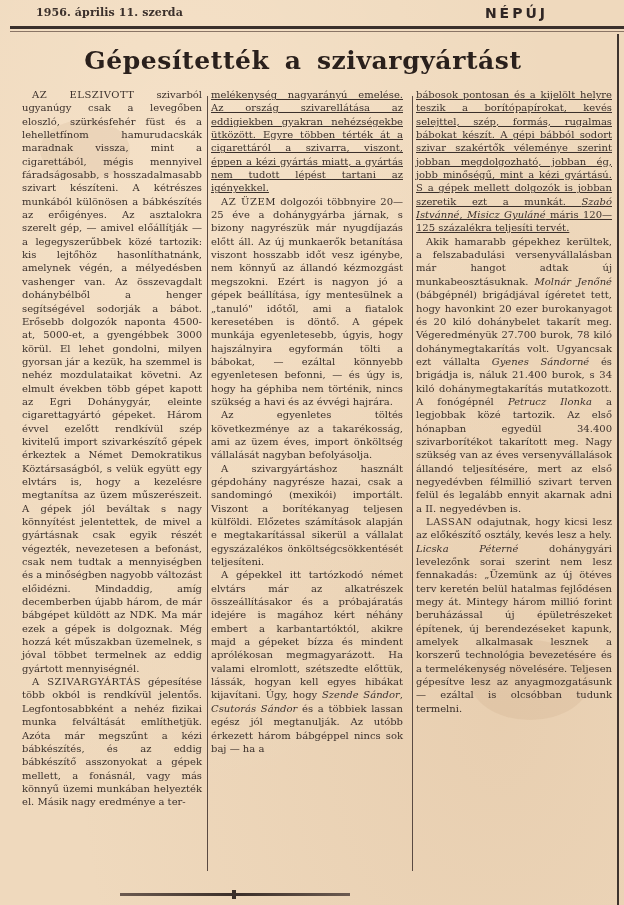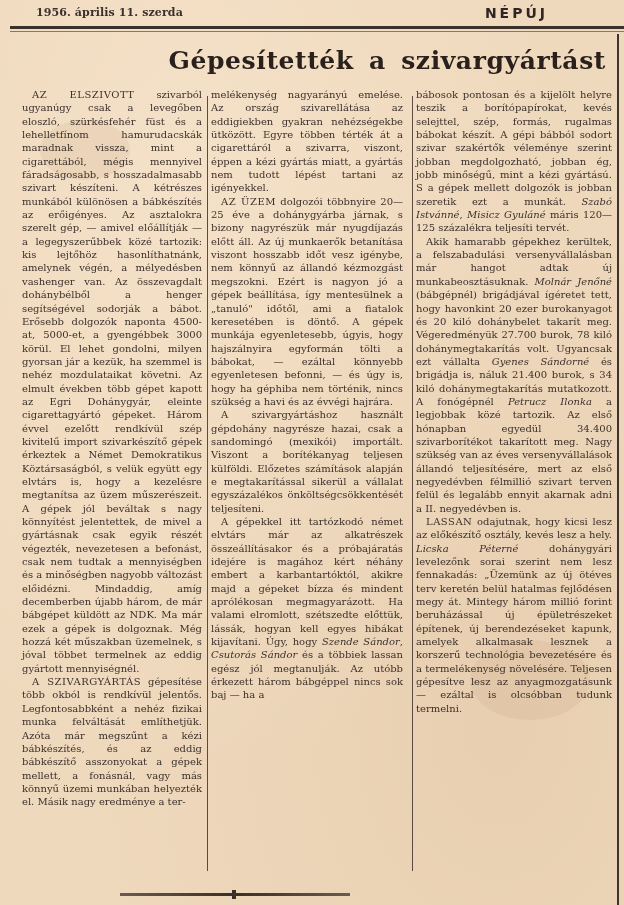--- a/index.html
+++ b/index.html
@@ -35,32 +35,32 @@
   }
   .header-rule2 {
     position: absolute; left: 10px; top: 31px; width: 614px; height: 1px;
     background: #8a7566;
   }
   .right-edge-rule {
     position: absolute; left: 617px; top: 34px; width: 2px; height: 871px;
     background: #3e332e;
   }
   .headline {
-    position: absolute; left: 0; top: 46px; width: 606px; text-align: right;
+    position: absolute; left: 0; top: 46px; width: 606px; text-align: center;
     font-family: "DejaVu Serif", serif; font-weight: bold; font-size: 25px;
     letter-spacing: 0.6px; color: #2a201c;
   }
   .headline span { word-spacing: 6px; }
   .col {
     position: absolute; top: 88px;
     font-family: "DejaVu Serif", serif; font-size: 10px; line-height: 13.35px;
     text-align: justify; color: #3b302b;
   }
   .col p { margin: 0; text-indent: 10px; }
-  .col p.cont { text-indent: 0; }
+  .col p.cont { text-indent: 0; text-decoration: underline; }
   .col1 { left: 22px; width: 180px; }
   .col2 { left: 211px; width: 192px; }
   .col3 { left: 416px; width: 196px; }
   .divider {
     position: absolute; width: 1px; background: #5a4a42;
   }
   .div1 { left: 207px; top: 96px; height: 775px; }
   .div2 { left: 412px; top: 96px; height: 775px; }
   .caps { letter-spacing: 0.5px; }
   .it { font-style: italic; }
@@ -102,20 +102,21 @@
   <div class="divider div2"></div>
 
   <div class="col col1">
     <p><span class="caps">AZ ELSZIVOTT</span><span> szivarból ugyanúgy csak a levegőben eloszló, szürkésfehér füst és a lehelletfínom hamurudacskák maradnak vissza, mint a cigarettából, mégis mennyivel fáradságosabb, s hosszadalmasabb szivart készíteni. A kétrészes munkából különösen a bábkészítés az erőigényes. Az asztalokra szerelt gép, — amivel előállítják — a legegyszerűbbek közé tartozik: kis lejtőhöz hasonlíthatnánk, amelynek végén, a mélyedésben vashenger van. Az összevagdalt dohánybélből a henger segítségével sodorják a bábot. Erősebb dolgozók naponta 4500-at, 5000-et, a gyengébbek 3000 körül. El lehet gondolni, milyen gyorsan jár a kezük, ha szemmel is nehéz mozdulataikat követni. Az elmult években több gépet kapott az Egri Dohánygyár, eleinte cigarettagyártó gépeket. Három évvel ezelőtt rendkívül szép kivitelű import szivarkészítő gépek érkeztek a Német Demokratikus Köztársaságból, s velük együtt egy elvtárs is, hogy a kezelésre megtanítsa az üzem műszerészeit. A gépek jól beváltak s nagy könnyítést jelentettek, de mivel a gyártásnak csak egyik részét végezték, nevezetesen a befonást, csak nem tudtak a mennyiségben és a minőségben nagyobb változást előidézni. Mindaddig, amíg decemberben újabb három, de már bábgépet küldött az NDK. Ma már ezek a gépek is dolgoznak. Még hozzá két műszakban üzemelnek, s jóval többet termelnek az eddig gyártott mennyiségnél.</span></p>
     <p><span class="caps">A SZIVARGYÁRTÁS</span><span> gépesítése több okból is rendkívül jelentős. Legfontosabbként a nehéz fizikai munka felváltását említhetjük. Azóta már megszűnt a kézi bábkészítés, és az eddig bábkészítő asszonyokat a gépek mellett, a fonásnál, vagy más könnyű üzemi munkában helyezték el. Másik nagy eredménye a ter-</span></p>
   </div>
 
   <div class="col col2">
     <p class="cont"><span>melékenység nagyarányú emelése. Az ország szivarellátása az eddigiekben gyakran nehézségekbe ütközött. Egyre többen térték át a cigarettáról a szivarra, viszont, éppen a kézi gyártás miatt, a gyártás nem tudott lépést tartani az igényekkel.</span></p>
     <p><span class="caps">AZ ÜZEM</span><span> dolgozói többnyire 20—25 éve a dohánygyárba járnak, s bizony nagyrészük már nyugdíjazás előtt áll. Az új munkaerők betanítása viszont hosszabb időt vesz igénybe, nem könnyű az állandó kézmozgást megszokni. Ezért is nagyon jó a gépek beállítása, így mentesülnek a „tanuló" időtől, ami a fiatalok keresetében is döntő. A gépek munkája egyenletesebb, úgyis, hogy hajszálnyira egyformán tölti a bábokat, — ezáltal könnyebb egyenletesen befonni, — és úgy is, hogy ha géphiba nem történik, nincs szükség a havi és az évvégi hajrára.</span></p>
+    <p><span>Az egyenletes töltés következménye az a takarékosság, ami az üzem éves, import önköltség vállalását nagyban befolyásolja.</span></p>
     <p><span>A szivargyártáshoz használt gépdohány nagyrésze hazai, csak a sandomingó (mexikói) importált. Viszont a borítékanyag teljesen külföldi. Előzetes számítások alapján e megtakarítással sikerül a vállalat egyszázalékos önköltségcsökkentését teljesíteni.</span></p>
     <p><span>A gépekkel itt tartózkodó német elvtárs már az alkatrészek összeállításakor és a próbajáratás idejére is magához kért néhány embert a karbantartóktól, akikre majd a gépeket bízza és mindent aprólékosan megmagyarázott. Ha valami elromlott, szétszedte előttük, lássák, hogyan kell egyes hibákat kijavítani. Úgy, hogy </span><span class="it">Szende Sándor</span>, <span class="it">Csutorás Sándor</span><span> és a többiek lassan egész jól megtanulják. Az utóbb érkezett három bábgéppel nincs sok baj — ha a</span></p>
   </div>
 
   <div class="col col3">
     <p class="cont"><span>bábosok pontosan és a kijelölt helyre teszik a borítópapírokat, kevés selejttel, szép, formás, rugalmas bábokat készít. A gépi bábból sodort szivar szakértők véleménye szerint jobban megdolgozható, jobban ég, jobb minőségű, mint a kézi gyártású. S a gépek mellett dolgozók is jobban szeretik ezt a munkát. </span><span class="it">Szabó Istvánné</span>, <span class="it">Misicz Gyuláné</span><span> máris 120—125 százalékra teljesíti tervét.</span></p>
     <p><span>Akik hamarabb gépekhez kerültek, a felszabadulási versenyvállalásban már hangot adtak új munkabeosztásuknak. </span><span class="it">Molnár Jenőné</span><span> (bábgépnél) brigádjával ígéretet tett, hogy havonkint 20 ezer burokanyagot és 20 kiló dohánybelet takarít meg. Végeredményük 27.700 burok, 78 kiló dohánymegtakarítás volt. Ugyancsak ezt vállalta </span><span class="it">Gyenes Sándorné</span><span> és brigádja is, náluk 21.400 burok, s 34 kiló dohánymegtakarítás mutatkozott. A fonógépnél </span><span class="it">Petrucz Ilonka</span><span> a legjobbak közé tartozik. Az első hónapban egyedül 34.400 szivarborítékot takarított meg. Nagy szükség van az éves versenyvállalások állandó teljesítésére, mert az első negyedévben félmillió szivart terven felül és legalább ennyit akarnak adni a II. negyedévben is.</span></p>
     <p><span class="caps">LASSAN</span><span> odajutnak, hogy kicsi lesz az előkészítő osztály, kevés lesz a hely. </span><span class="it">Licska Péterné</span><span> dohánygyári levelezőnk sorai szerint nem lesz fennakadás: „Üzemünk az új ötéves terv keretén belül hatalmas fejlődésen megy át. Mintegy három millió forint beruházással új épületrészeket építenek, új berendezéseket kapunk, amelyek alkalmasak lesznek a korszerű technológia bevezetésére és a termelékenység növelésére. Teljesen gépesítve lesz az anyagmozgatásunk — ezáltal is olcsóbban tudunk termelni.</span></p>
   </div>
 

